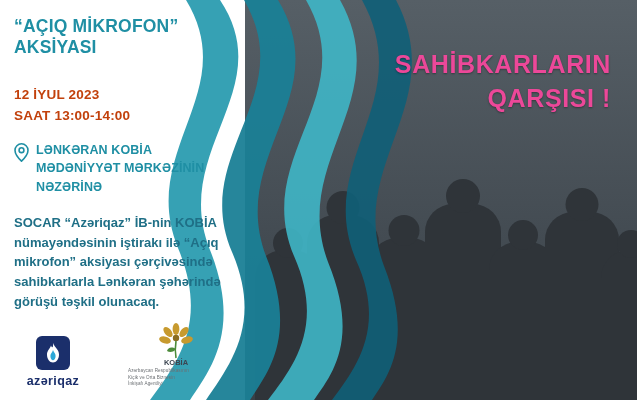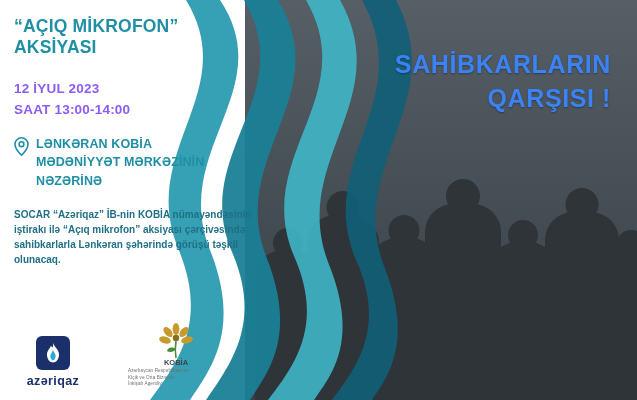--- a/index.html
+++ b/index.html
@@ -73,22 +73,22 @@
   .title {
     color: #1f8fa4;
     font-size: 17.5px;
     font-weight: bold;
     line-height: 1.22;
     letter-spacing: 0.2px;
     margin: 2px 0 0 0;
   }
   .title .l2 { display: block; }
   .date-block {
-    margin-top: 20px;
-    color: #8b5cf6;
+    margin-top: 26px;
+    color: #c2410c;
     font-size: 13.5px;
     font-weight: bold;
     line-height: 1.55;
     letter-spacing: 0.2px;
   }
   .loc-block {
     margin-top: 14px;
     display: flex;
     align-items: flex-start;
     gap: 7px;
@@ -100,21 +100,21 @@
   .loc-text {
     color: #1f8fa4;
     font-size: 12.5px;
     font-weight: bold;
     line-height: 1.5;
     letter-spacing: 0.1px;
   }
   .body-text {
     margin-top: 16px;
     color: #1f6f86;
-    font-size: 10px;
+    font-size: 13px;
     font-weight: bold;
     line-height: 1.52;
     width: 250px;
   }
   
   .logos {
     position: absolute;
     left: 14px;
     bottom: 12px;
     display: flex;
@@ -161,21 +161,21 @@
     line-height: 1.45;
     letter-spacing: 0.1px;
   }
   
   .headline {
     position: absolute;
     top: 48px;
     right: 26px;
     width: 300px;
     text-align: right;
-    color: #3b82f6;
+    color: #ec4899;
     font-size: 25px;
     font-weight: bold;
     line-height: 1.35;
     letter-spacing: 0.6px;
     text-shadow: 0 1px 2px rgba(0,0,0,0.35);
   }
   .headline .hl2 { display: block; }
 </style>
 </head>
 <body>

